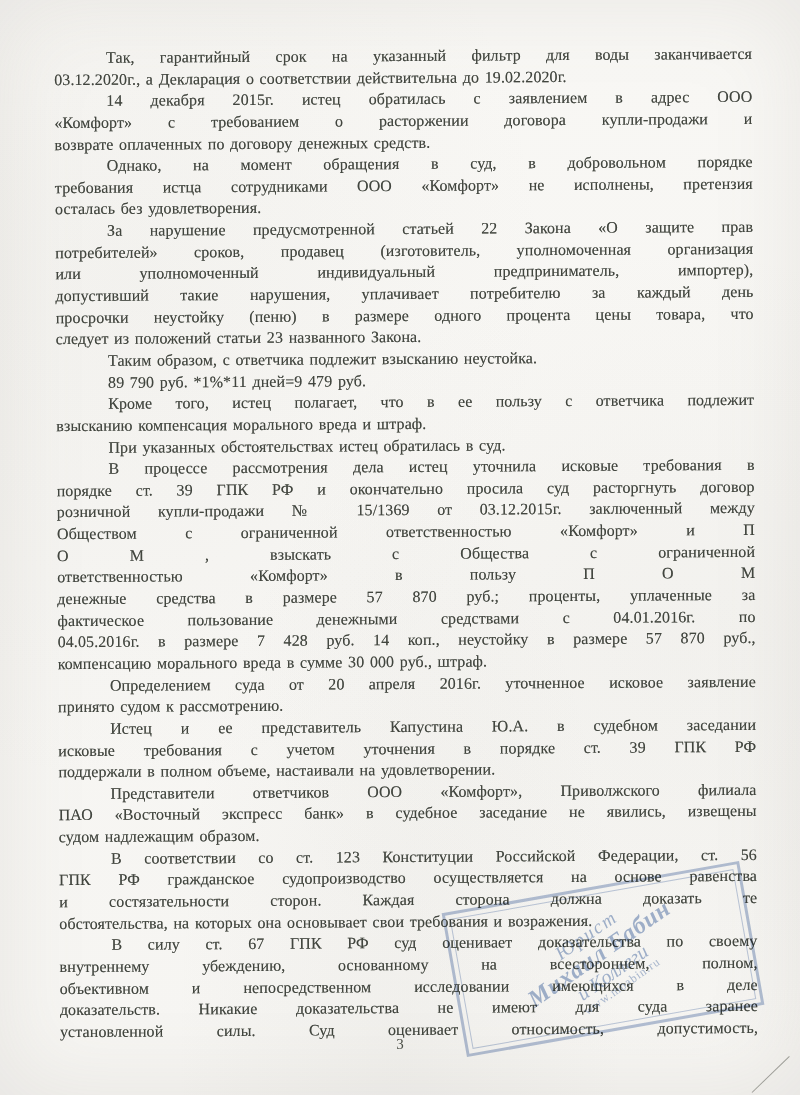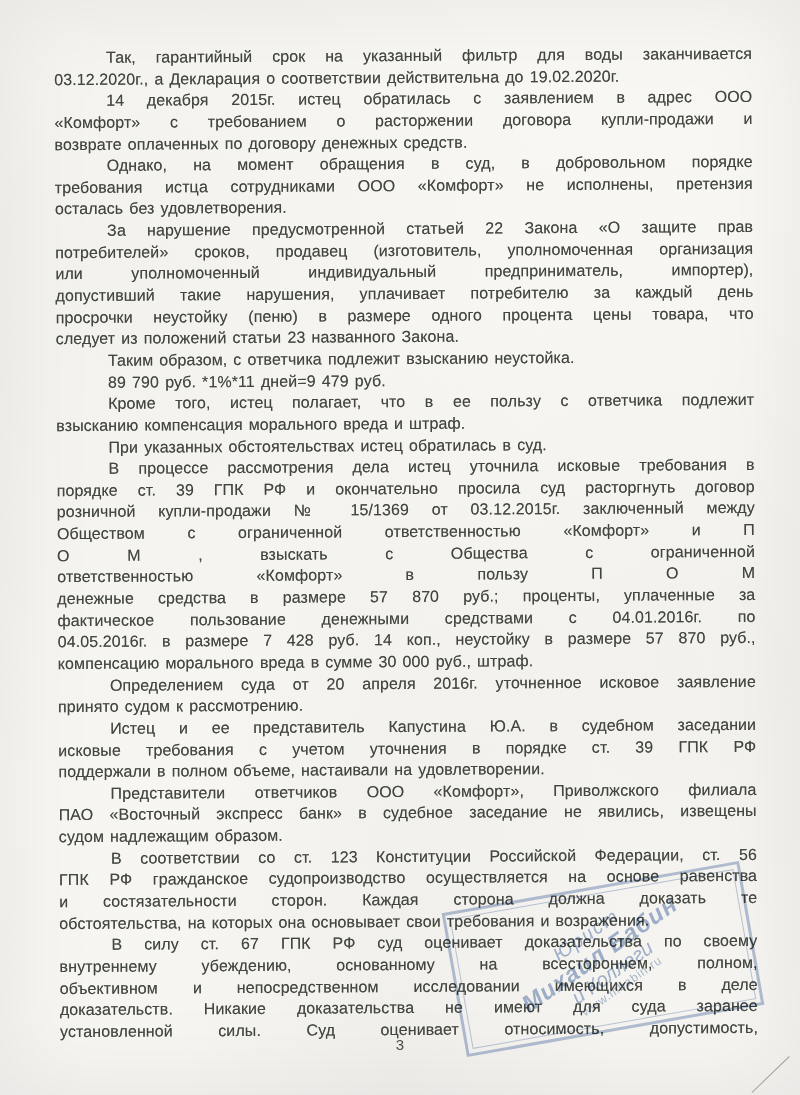--- a/index.html
+++ b/index.html
@@ -6,21 +6,21 @@
   .page{
     position:relative;width:800px;height:1095px;margin:0;
     background-color:#f8f7f4;
     background-image:
       radial-gradient(ellipse at 15% 25%, rgba(150,148,138,.05), transparent 45%),
       radial-gradient(ellipse at 85% 60%, rgba(150,148,138,.05), transparent 45%),
       radial-gradient(ellipse at 50% 95%, rgba(150,148,138,.06), transparent 40%),
       linear-gradient(#f8f7f4,#f6f5f2);
     box-shadow:inset 0 0 90px rgba(128,126,118,.13);
     overflow:hidden;
-    font-family:Liberation Sans, sans-serif;
+    font-family:Liberation Serif, serif;
   }
   .textblock{
     position:absolute;left:57px;top:45px;width:698px;
     transform:rotate(-0.35deg);
     color:#42463f;
     font-size:16px;line-height:21.65px;
     word-spacing:1.5px;letter-spacing:.1px;
     text-shadow:0 0 .5px rgba(66,70,63,.55);
   }
   .line{height:21.65px;text-align:justify;text-align-last:left;overflow:visible;}

